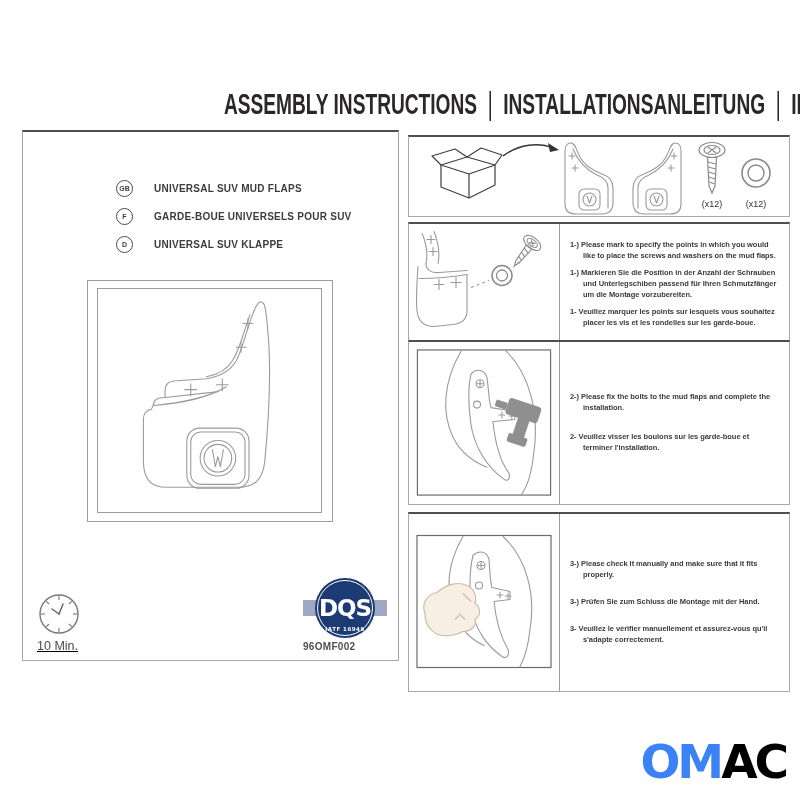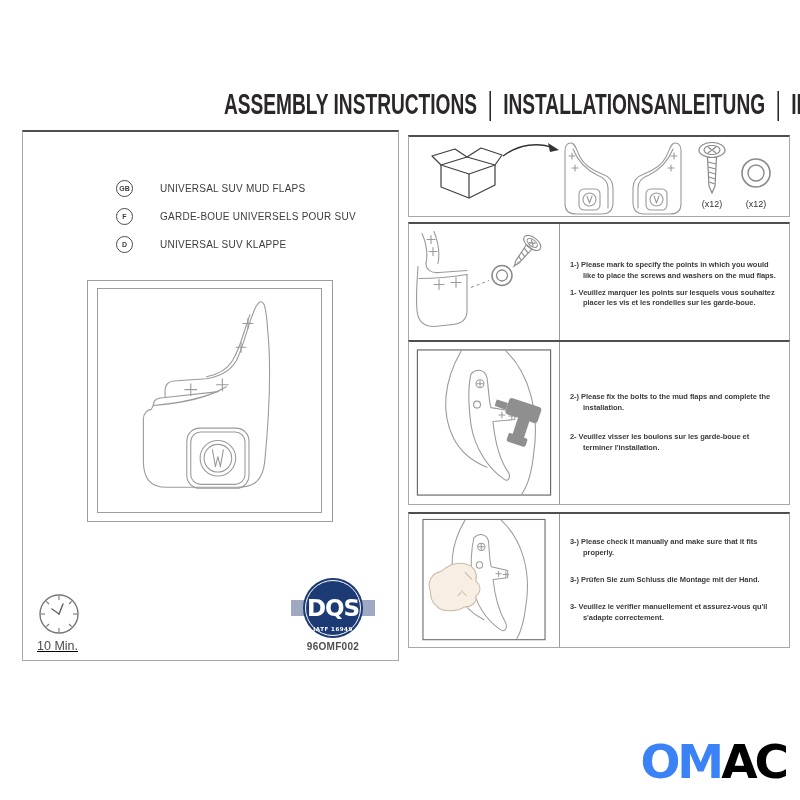--- a/index.html
+++ b/index.html
@@ -16,38 +16,38 @@
   
   .panel { position:absolute; background:#fff; border:1px solid #a8a8a8; border-top:2.5px solid #4f4f4f; }
 
   
   #left-panel { left:22px; top:130px; width:377px; height:531px; }
   .lang-list { position:absolute; left:93px; top:48px; }
   .lang-row { display:flex; align-items:center; margin-bottom:12px; height:16px; }
   .lang-badge { width:17px; height:17px; border:1.2px solid #4a4a4a; border-radius:50%;
                 display:flex; align-items:center; justify-content:center;
                 font-size:7px; font-weight:700; color:#3c3c3c; flex:0 0 17px; }
-  .lang-label { margin-left:27px; font-size:10px; font-weight:400; letter-spacing:0.25px; color:#3c3c3c; }
+  .lang-label { margin-left:21px; font-size:10px; font-weight:700; letter-spacing:0.25px; color:#3c3c3c; }
 
   .drawing-outer { position:absolute; left:64px; top:148px; width:246px; height:242px; border:1px solid #9d9d9d; }
   .drawing-inner { position:absolute; left:9px; top:7px; right:10px; bottom:8px; border:1px solid #9d9d9d; }
   .drawing-inner svg { width:100%; height:100%; }
 
   .clock-wrap { position:absolute; left:14px; top:460px; width:60px; text-align:left;text-decoration:underline; }
   .duration { margin-top:3px; font-size:12.5px; color:#4a4a4a; }
 
-  .dqs-wrap { position:absolute; left:268px; top:444px; width:84px; text-align:center; }
+  .dqs-wrap { position:absolute; left:280px; top:444px; width:84px; text-align:left; }
   .cert-code { margin-top:1px; font-size:10px; font-weight:600; color:#4f4f4f; letter-spacing:0.3px; }
 
   
   .step-box { position:absolute; left:408px; width:382px; }
   #box-parts { top:135px; height:82px; }
   #box-step1 { top:222px; height:124px; }
   #box-step2 { top:340px; height:165px; }
-  #box-step3 { top:512px; height:136px; }
+  #box-step3 { top:512px; height:180px; }
 
   .divider-v { position:absolute; left:150px; top:0; bottom:0; width:1px; background:#9b9b9b; }
 
   .step-illo { position:absolute; left:0; top:0; width:150px; height:100%; }
   .step-illo svg { width:100%; height:100%; }
 
   .step-text { position:absolute; left:151px; right:0; top:0; bottom:0;
                display:flex; flex-direction:column; justify-content:center;
                padding:4px 9px 4px 10px; }
   .step-text p { font-size:7.5px; font-weight:700; color:#3b3b3b; line-height:1.45;
@@ -239,20 +239,21 @@
           <ellipse cx="122" cy="12" rx="6" ry="3.2"></ellipse>
           <path d="M119,10 C121,11 123,13 125,14 M125,10 C123,11 121,13 119,14"></path>
           <path d="M118.5,17 L125.5,17 L124,36 L122,41 L120,36 Z"></path>
           <path d="M119,21 L125,22.5 M119.3,26 L124.7,27.5 M119.6,31 L124.4,32.5"></path>
         </g>
       </svg>
     </div>
     <div class="divider-v"></div>
     <div class="step-text">
       <p>1-) Please mark to specify the points in which you would like to place the screws and washers on the mud flaps.</p>
+      <p>1-) Markieren Sie die Position in der Anzahl der Schrauben und Unterlegschiben passend für Ihren Schmutzfänger um die Montage vorzubereiten.</p>
       <p>1- Veuillez marquer les points sur lesquels vous souhaitez placer les vis et les rondelles sur les garde-boue.</p>
     </div>
   </div>
 
   <div id="box-step2" class="step-box panel">
     <div class="step-illo">
       <svg viewBox="0 0 150 163">
         <rect x="8" y="8" width="134" height="146" fill="none" stroke="#6b6b6b" stroke-width="1.2"></rect>
         <g class="ln">
           <path d="M52,9 C34,40 32,72 44,96 C51,110 63,120 78,126"></path>

